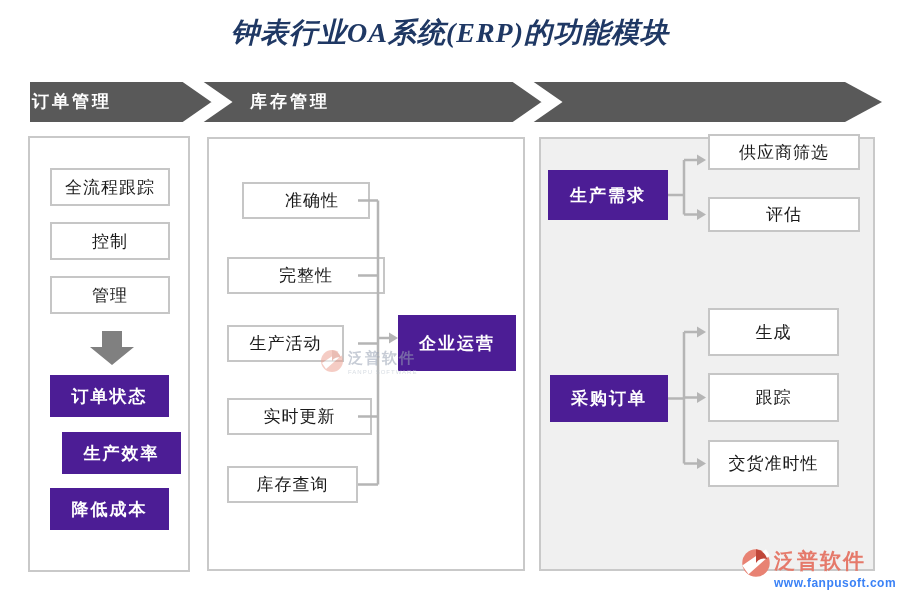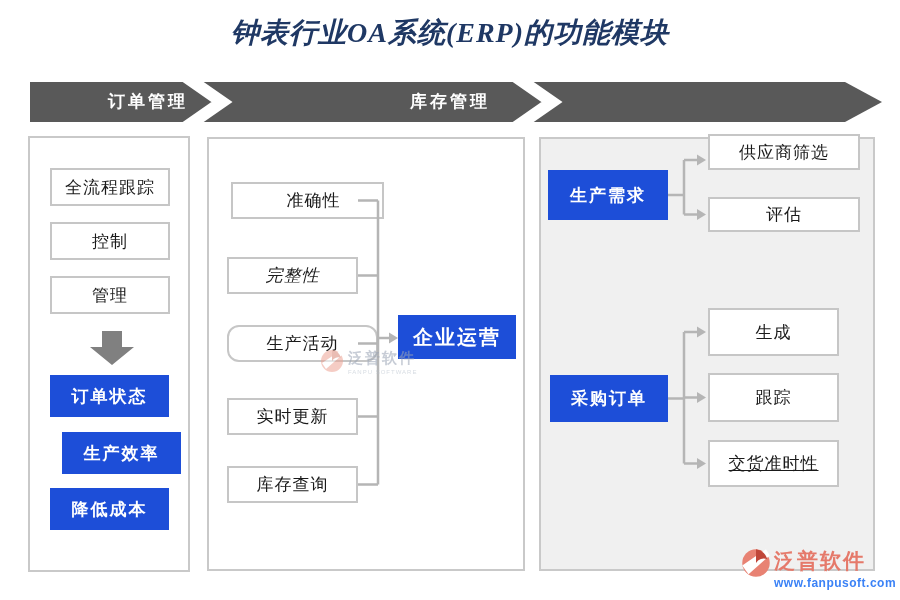--- a/index.html
+++ b/index.html
@@ -6,36 +6,36 @@
   body{font-family:"Liberation Sans","DejaVu Sans",sans-serif;}
   #stage{position:relative;width:900px;height:600px;background:#ffffff;overflow:hidden;}
 
   .title{
     position:absolute;left:0;right:0;top:14px;text-align:center;
     font-size:28px;font-weight:bold;font-style:italic;color:#1f3864;
     letter-spacing:1px;font-family:"Liberation Serif","DejaVu Serif",serif;
   }
 
   .banner-label{
-    position:absolute;top:82px;height:28px;line-height:40px;text-align:right;
+    position:absolute;top:82px;height:28px;line-height:40px;text-align:left;
     color:#ffffff;font-size:17px;font-weight:bold;letter-spacing:3px;
     font-family:"Liberation Serif","DejaVu Serif",serif;
   }
 
   .panel{position:absolute;border:2px solid #c9c9c9;background:#ffffff;box-sizing:border-box;}
   .panel.gray{background:#f0f0f0;}
 
   .wbox{
     position:absolute;background:#ffffff;border:2px solid #c6c6c6;box-sizing:border-box;
     display:flex;align-items:center;justify-content:center;
     color:#1a1a1a;font-size:17px;letter-spacing:1px;
     font-family:"Liberation Serif","DejaVu Serif",serif;
   }
   .dbox{
-    position:absolute;background:#1d4ed8;box-sizing:border-box;
+    position:absolute;background:#4c1d95;box-sizing:border-box;
     display:flex;align-items:center;justify-content:center;
     color:#ffffff;font-size:17px;font-weight:bold;letter-spacing:2px;
     font-family:"Liberation Serif","DejaVu Serif",serif;
   }
 
   svg.overlay{position:absolute;left:0;top:0;pointer-events:none;}
 
   .watermark{
     position:absolute;left:320px;top:349px;display:flex;align-items:flex-start;
     opacity:0.55;pointer-events:none;
@@ -75,36 +75,36 @@
   <div class="wbox" style="left:50px;top:276px;width:120px;height:38px;">管理</div>
 
   <svg class="overlay" style="left:80px;top:331px;" width="64" height="34" viewBox="0 0 64 34">
     <path d="M22,0 H42 V16 H54 L32,34 L10,16 H22 Z" fill="#808080"></path>
   </svg>
 
   <div class="dbox" style="left:50px;top:375px;width:119px;height:42px;">订单状态</div>
   <div class="dbox" style="left:62px;top:432px;width:119px;height:42px;">生产效率</div>
   <div class="dbox" style="left:50px;top:488px;width:119px;height:42px;">降低成本</div>
 
-  <div class="wbox" style="left:231px;top:182px;width:153px;height:37px;padding-left:12px;">准确性</div>
-  <div class="wbox" style="left:227px;top:257px;width:131px;height:37px;font-style:italic;">完整性</div>
-  <div class="wbox" style="left:227px;top:325px;width:151px;height:37px;border-radius:12px;">生产活动</div>
-  <div class="wbox" style="left:227px;top:398px;width:131px;height:37px;">实时更新</div>
+  <div class="wbox" style="left:242px;top:182px;width:128px;height:37px;padding-left:12px;">准确性</div>
+  <div class="wbox" style="left:227px;top:257px;width:158px;height:37px;">完整性</div>
+  <div class="wbox" style="left:227px;top:325px;width:117px;height:37px;">生产活动</div>
+  <div class="wbox" style="left:227px;top:398px;width:145px;height:37px;">实时更新</div>
   <div class="wbox" style="left:227px;top:466px;width:131px;height:37px;">库存查询</div>
 
   <svg class="overlay" width="900" height="600" viewBox="0 0 900 600">
     <g stroke="#b5b5b5" stroke-width="2.5" fill="none">
       <path d="M358,200.5 H378 M358,275.5 H378 M358,343.5 H378 M358,416.5 H378 M358,484.5 H378"></path>
       <path d="M378,200.5 V484.5"></path>
       <path d="M378,338 H389"></path>
     </g>
     <polygon points="389,332.5 398,338 389,343.5" fill="#b5b5b5"></polygon>
   </svg>
 
-  <div class="dbox" style="left:398px;top:315px;width:118px;height:44px;font-size:20px;">企业运营</div>
+  <div class="dbox" style="left:398px;top:315px;width:118px;height:56px;font-size:17px;">企业运营</div>
 
   <svg class="overlay" width="900" height="600" viewBox="0 0 900 600">
     <g stroke="#b5b5b5" stroke-width="2.5" fill="none">
       <path d="M668,195 H684 M684,160 V214.5"></path>
       <path d="M684,160 H697 M684,214.5 H697"></path>
       <path d="M668,398.5 H684 M684,332 V463.5"></path>
       <path d="M684,332 H697 M684,397.5 H697 M684,463.5 H697"></path>
     </g>
     <g fill="#b5b5b5">
       <polygon points="697,154.5 706,160 697,165.5"></polygon>
@@ -115,21 +115,21 @@
     </g>
   </svg>
 
   <div class="dbox" style="left:548px;top:170px;width:120px;height:50px;">生产需求</div>
   <div class="wbox" style="left:708px;top:134px;width:152px;height:36px;">供应商筛选</div>
   <div class="wbox" style="left:708px;top:197px;width:152px;height:35px;">评估</div>
 
   <div class="dbox" style="left:550px;top:375px;width:118px;height:47px;">采购订单</div>
   <div class="wbox" style="left:708px;top:308px;width:131px;height:48px;">生成</div>
   <div class="wbox" style="left:708px;top:373px;width:131px;height:49px;">跟踪</div>
-  <div class="wbox" style="left:708px;top:440px;width:131px;height:47px;text-decoration:underline;">交货准时性</div>
+  <div class="wbox" style="left:708px;top:440px;width:131px;height:47px;">交货准时性</div>
 
   <div class="watermark">
     <svg width="24" height="24" viewBox="0 0 24 24">
       <circle cx="12" cy="12" r="11" fill="#eda495"></circle>
       <path d="M2,14 L20,2 L22,6 L6,20 Z" fill="#ffffff"></path>
       <path d="M12,12 a7,7 0 0 1 9,-3 a11,11 0 0 0 -9,-8 Z" fill="#d98878"></path>
     </svg>
     <div class="wm-txt">
       <div class="wm-cn">泛普软件</div>
       <div class="wm-en">FANPU SOFTWARE</div>

